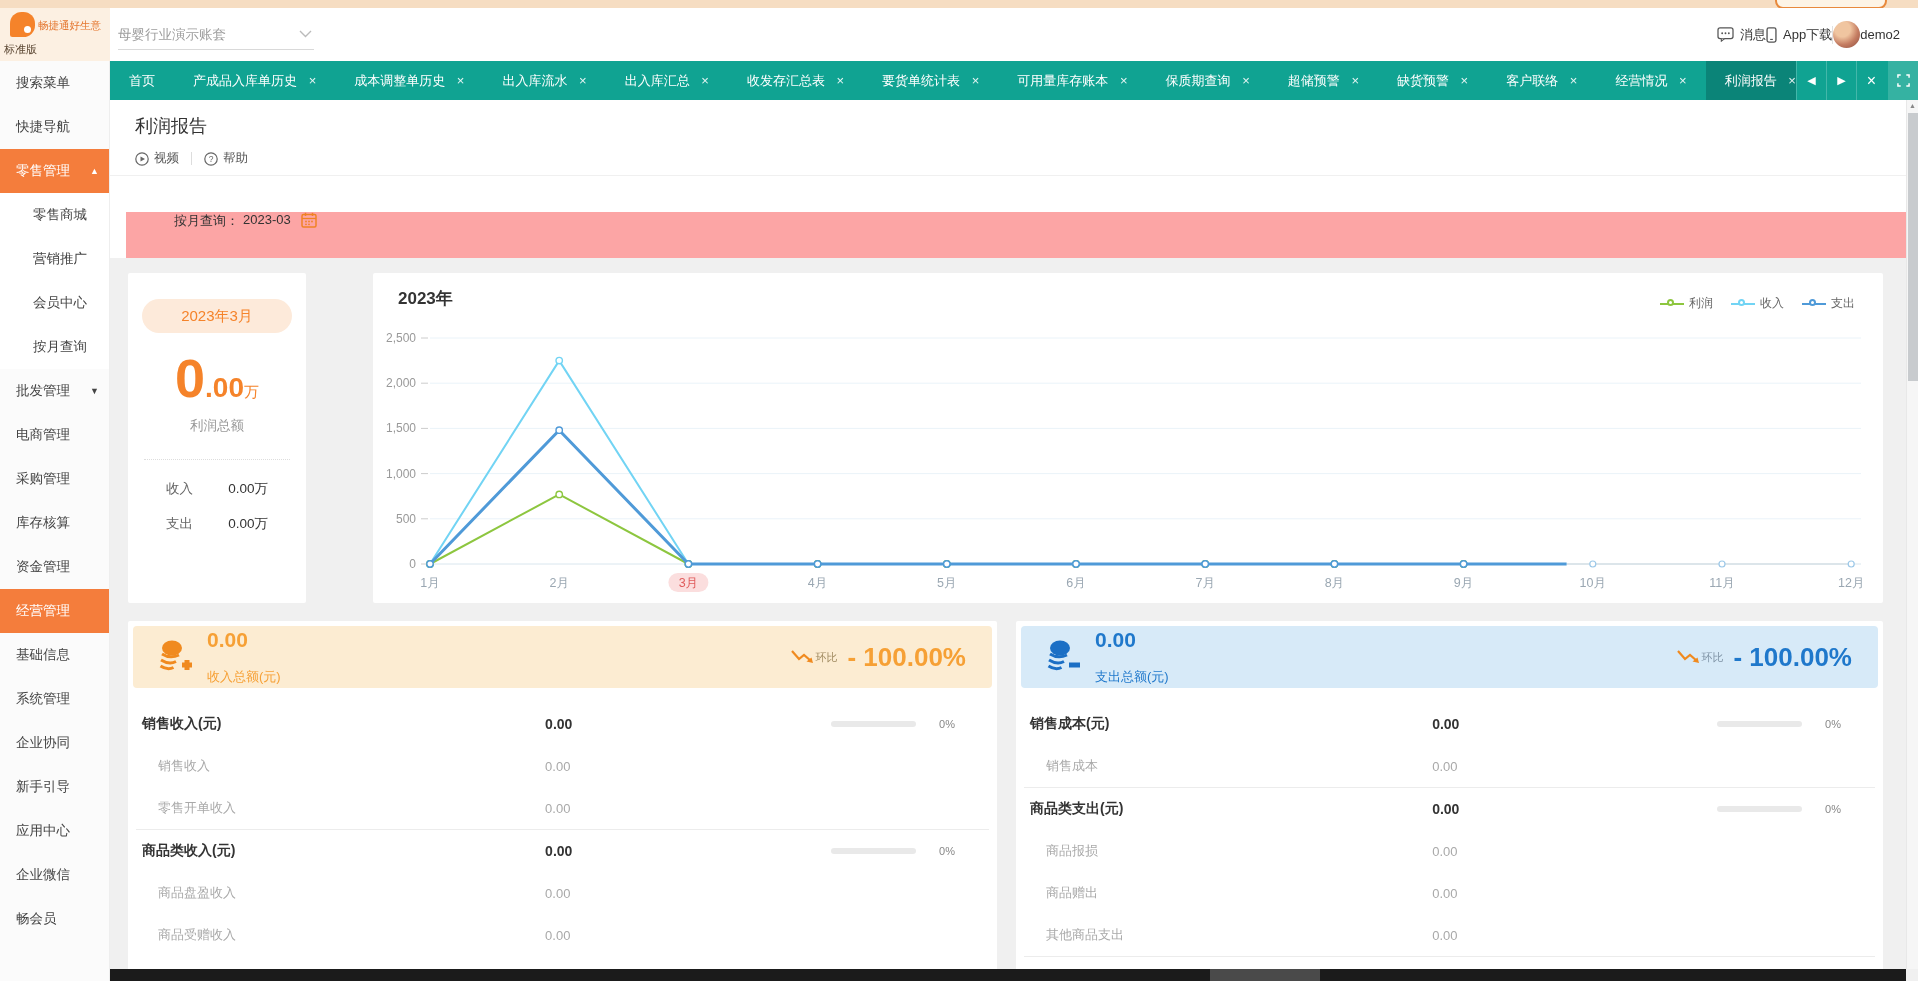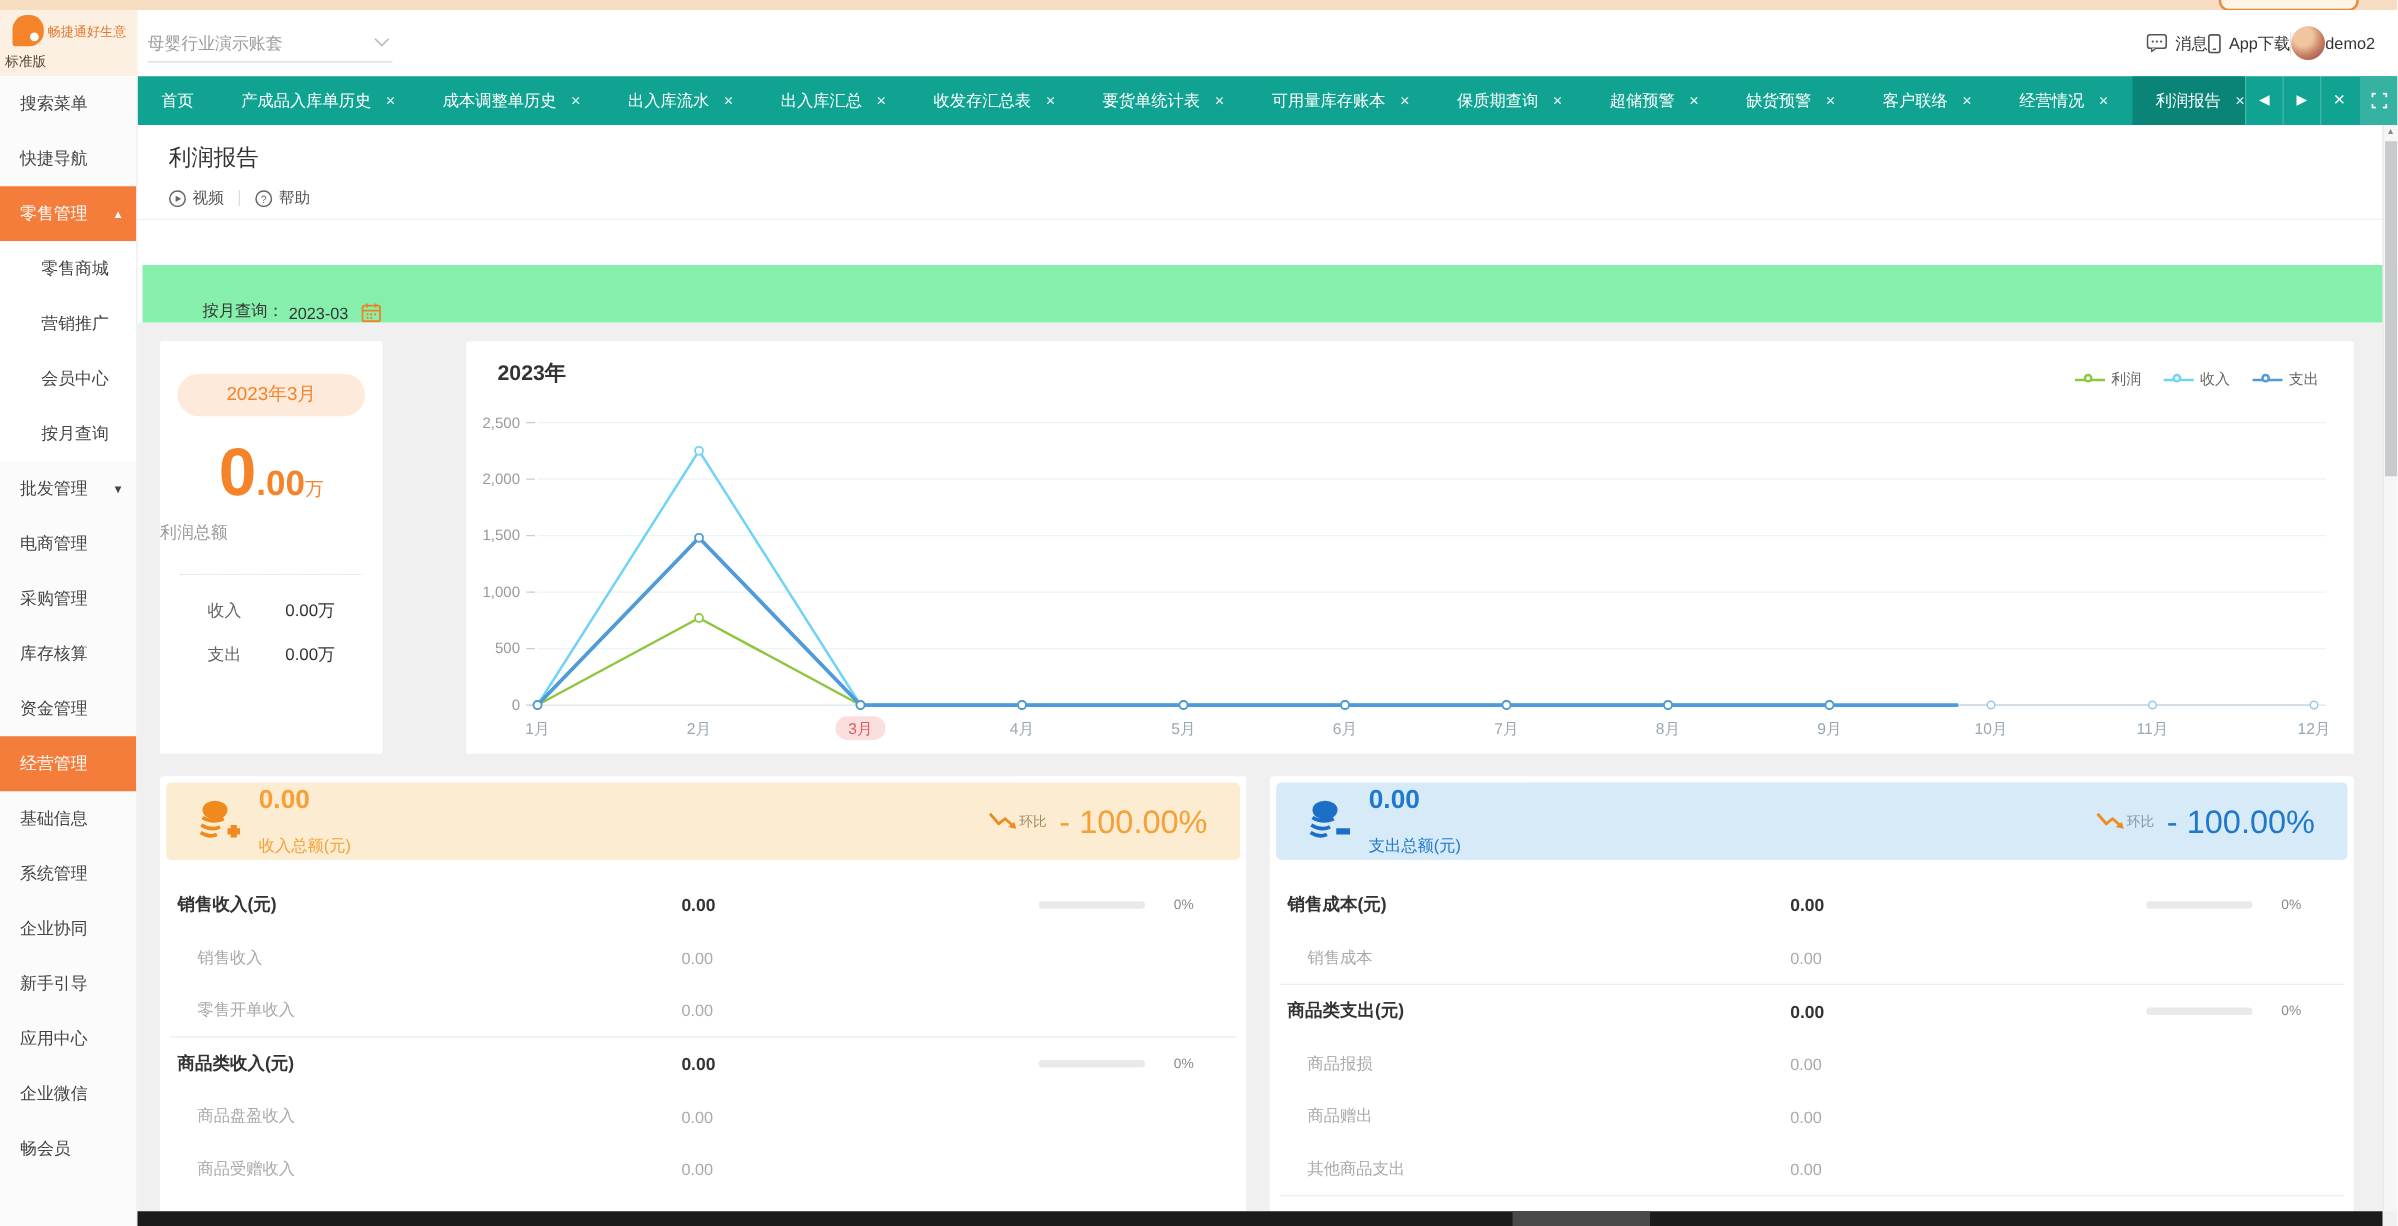--- a/index.html
+++ b/index.html
@@ -54,41 +54,41 @@
   .page-title{position:absolute;left:25px;top:14px;font-size:18px;font-weight:500;color:#333;}
   .head-links{position:absolute;left:25px;top:50px;display:flex;align-items:center;gap:12px;font-size:12.5px;color:#555;}
   .head-link{display:flex;align-items:center;gap:5px;cursor:pointer;justify-content:center;}
   .head-sep{width:1px;height:13px;background:#ddd;}
   .head-rule{position:absolute;left:0;right:0;top:75px;height:1px;background:#f0f0f0;}
   .sub-tabs{position:absolute;left:0;right:0;top:76px;height:36px;border-bottom:1px solid #ececec;
     display:flex;align-items:center;padding-left:48px;}
   .sub-tab{font-size:14px;color:#333;padding:0 6px;height:36px;line-height:34px;cursor:pointer;}
   .sub-tab.active{color:#f08224;border-bottom:3px solid #f08224;}
   .sub-tab-sep{width:1px;height:14px;background:#ddd;margin:0 14px;}
-  .date-row{position:absolute;left:4px;right:0;top:112px;height:46px;background:#86efac;
-    display:flex;align-items:flex-end;padding-left:48px;font-size:13px;color:#333;}
+  .date-row{position:absolute;left:16px;right:0;top:112px;height:46px;background:#fca5a5;
+    display:flex;align-items:flex-start;padding-left:48px;font-size:13px;color:#333;}
   .date-value{margin-left:4px;cursor:pointer;}
   .cal-icon{margin-left:10px;cursor:pointer;display:flex;}
 
   
   .card{position:absolute;background:#fff;border-radius:2px;}
   .stat-card{left:18px;top:173px;width:178px;height:330px;}
   .chart-card{left:263px;top:173px;width:1510px;height:330px;}
   .fin-card{top:521px;height:470px;}
   .fin-card.income{left:18px;width:869px;}
   .fin-card.expense{left:906px;width:867px;}
 
   
   .period-pill{margin:26px auto 0;width:150px;height:34px;line-height:34px;text-align:center;
     background:#fdeada;color:#f5832a;border-radius:17px;font-size:15px;}
   .big-num{text-align:center;margin-top:14px;color:#f5832a;font-weight:700;}
   .big-num .int{font-size:54px;}
   .big-num .dec{font-size:28px;}
   .big-num .unit{font-size:15px;font-weight:400;}
-  .big-label{color:#999;font-size:13.5px;margin-top:8px;font-family:Liberation Serif, serif;}
+  .big-label{text-align:center;color:#999;font-size:13.5px;margin-top:8px;font-family:Liberation Serif, serif;}
   .stat-dotted{border-top:1px dotted #ddd;margin:24px 16px 0;}
   .stat-rows{margin:20px 38px 0;}
   .stat-row{display:flex;justify-content:space-between;margin-bottom:17px;font-size:13.5px;}
   .stat-row .lbl{color:#666;}
   .stat-row .val{color:#333;}
 
   
   .chart-title{position:absolute;left:25px;top:14px;font-size:17px;font-weight:700;color:#333;}
   #chart-legend{position:absolute;right:28px;top:22px;display:flex;gap:18px;align-items:center;}
   .legend-item{display:flex;align-items:center;gap:5px;font-size:12px;color:#666;cursor:pointer;}
@@ -103,21 +103,21 @@
   .expense .fin-head{background:#d7eaf8;}
   .fin-head-left{display:flex;align-items:center;gap:14px;}
   .fin-head-val{font-size:21px;font-weight:600;}
   .fin-head-lbl{font-size:13px;margin-top:16px;}
   .income .fin-head-val,.income .fin-head-lbl{color:#f6a035;}
   .expense .fin-head-val,.expense .fin-head-lbl{color:#1f78cb;}
   .fin-head-right{display:flex;align-items:center;gap:10px;}
   .huanbi-col{display:flex;align-items:center;}
   .huanbi-lbl{font-size:11px;color:#a08a60;margin-top:1px;}
   .expense .huanbi-lbl{color:#7f93a5;}
-  .fin-ratio{font-size:26px;font-weight:400;}
+  .fin-ratio{font-size:26px;font-weight:700;}
   .income .fin-ratio{color:#f6a035;}
   .expense .fin-ratio{color:#1f78cb;}
   .fin-rows{position:absolute;left:0;right:0;top:82px;}
   .fin-row{height:42px;position:relative;display:flex;align-items:center;}
   .fin-divider{height:1px;background:#ececec;margin:0 8px;}
   .fin-label{margin-left:30px;font-size:13px;color:#a9a9a9;}
   .fin-label.bold{margin-left:14px;font-size:14px;color:#333;font-weight:700;}
   .fin-value{position:absolute;left:48%;font-size:13px;color:#a9a9a9;}
   .fin-value.bold{font-size:14px;color:#333;font-weight:700;}
   .fin-bar{position:absolute;right:81px;width:85px;height:6px;background:#e9e9e9;border-radius:3px;}

